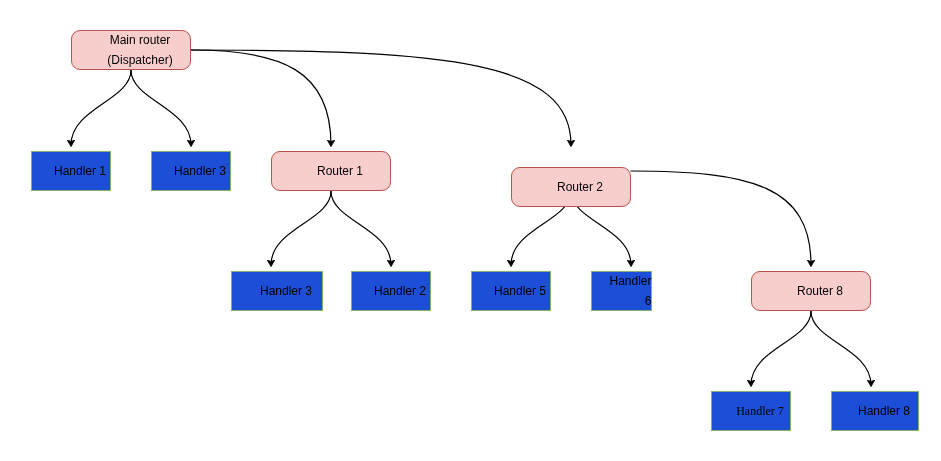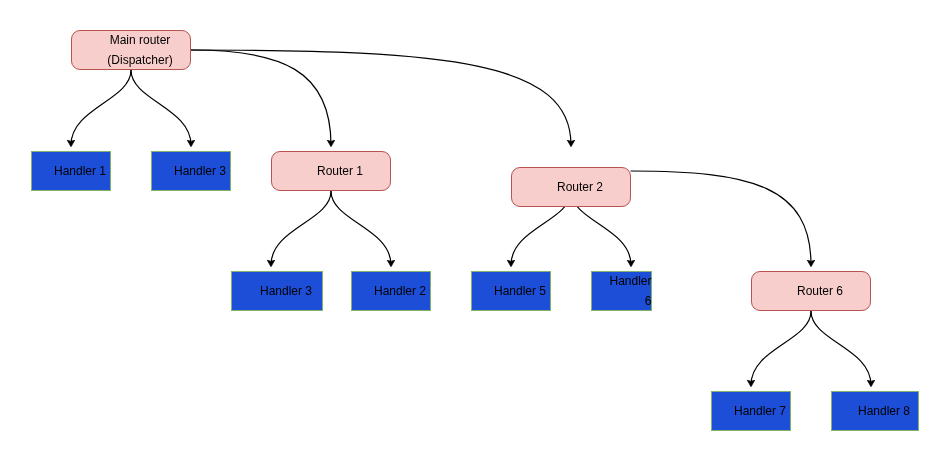--- a/index.html
+++ b/index.html
@@ -104,23 +104,23 @@
       <div class="node node-handler" style="left: 351px; top: 271px; width: 80px; height: 40px;">
         <span class="node-label">Handler 2</span>
       </div>
       <div class="node node-handler" style="left: 471px; top: 271px; width: 80px; height: 40px;">
         <span class="node-label">Handler 5</span>
       </div>
       <div class="node node-handler" style="left: 591px; top: 271px; width: 61px; height: 40px;">
         <span class="node-label">Handler 6</span>
       </div>
       <div class="node node-router" style="left: 751px; top: 271px; width: 120px; height: 40px;">
-        <span class="node-label">Router 6</span>
+        <span class="node-label">Router 8</span>
       </div>
-      <div class="node node-handler" style="left: 711px; top: 391px; width: 80px; height: 40px;">
+      <div class="node node-handler" style="left: 711px; top: 391px; width: 80px; height: 40px; font-family: Liberation Serif, serif;">
         <span class="node-label">Handler 7</span>
       </div>
       <div class="node node-handler" style="left: 831px; top: 391px; width: 88px; height: 40px;">
         <span class="node-label">Handler 8</span>
       </div>
     </div>
 
 </div>
 
 </body></html>

